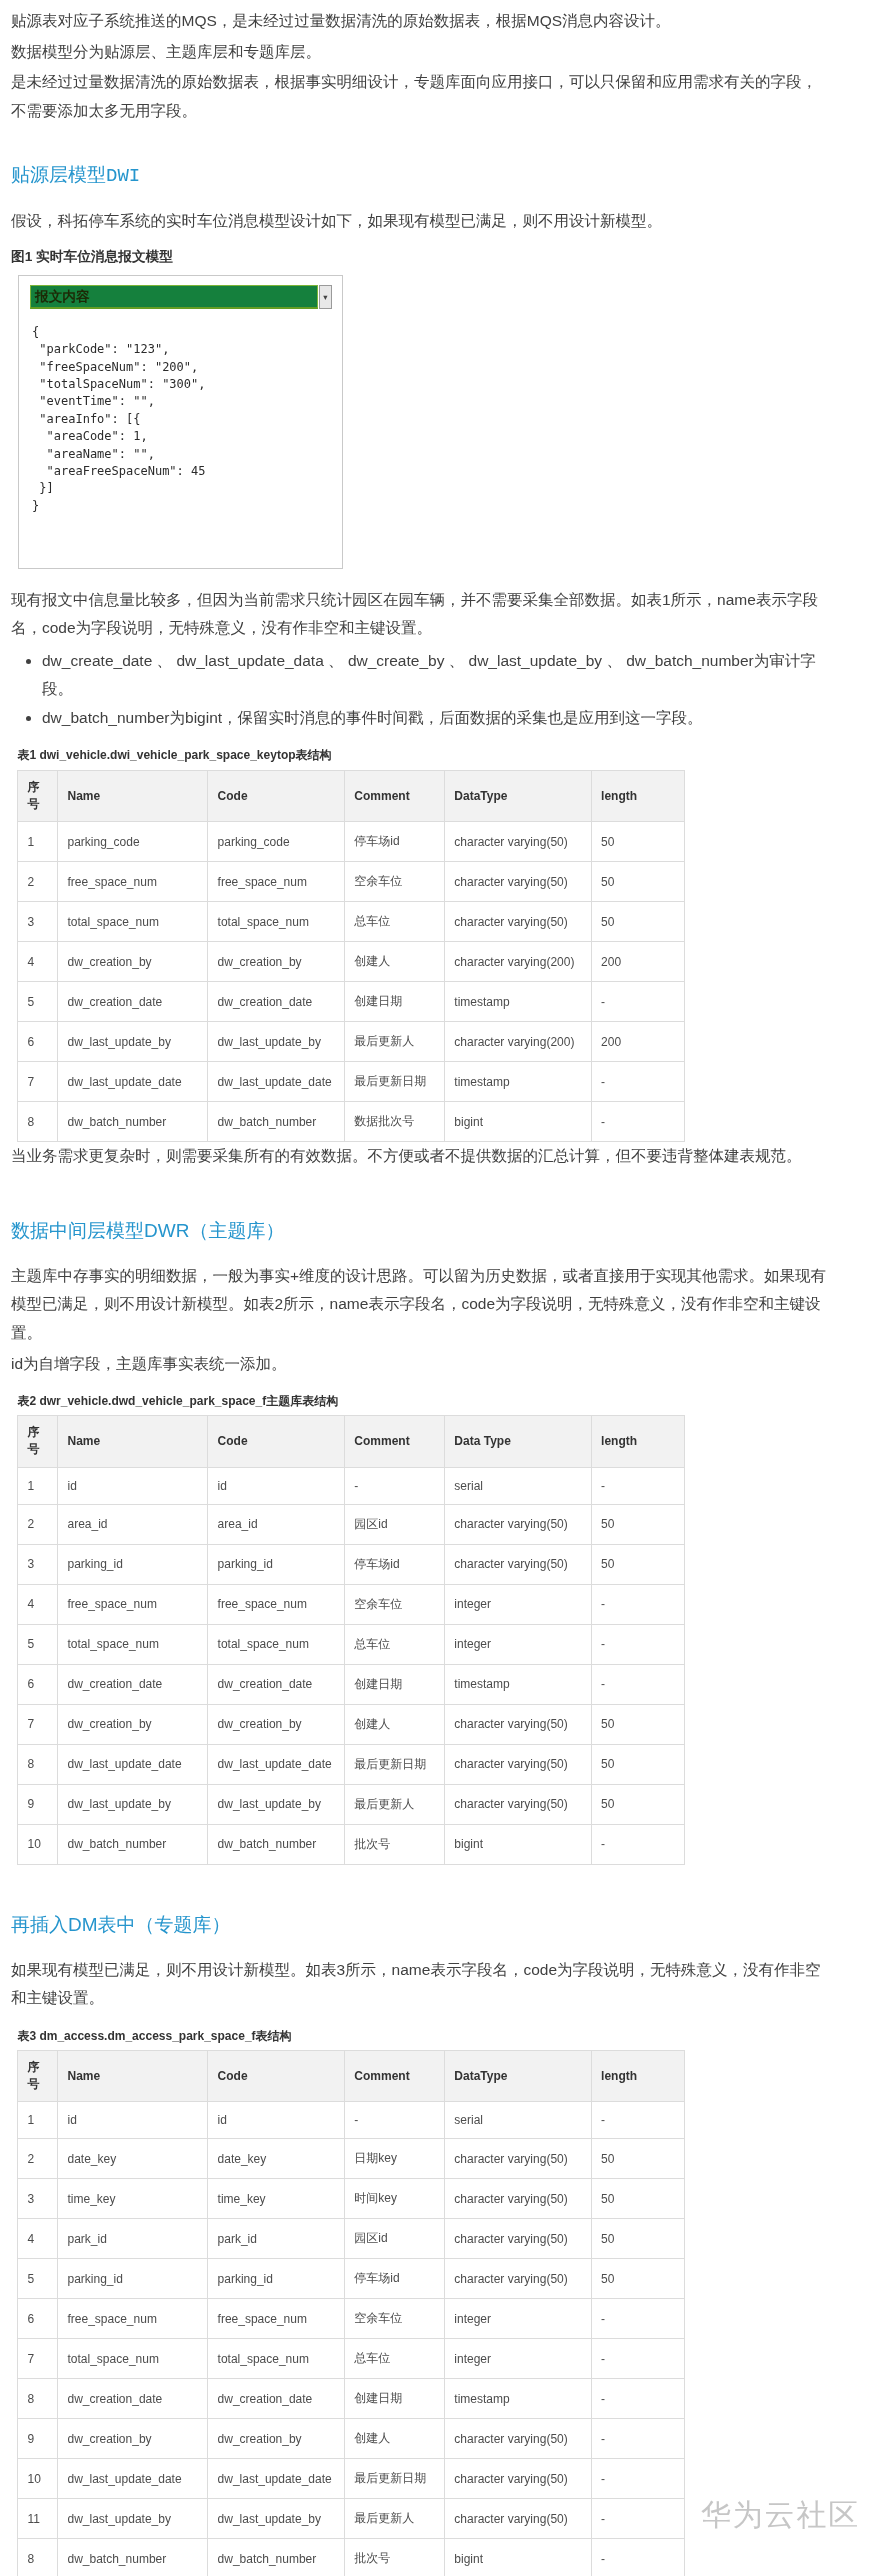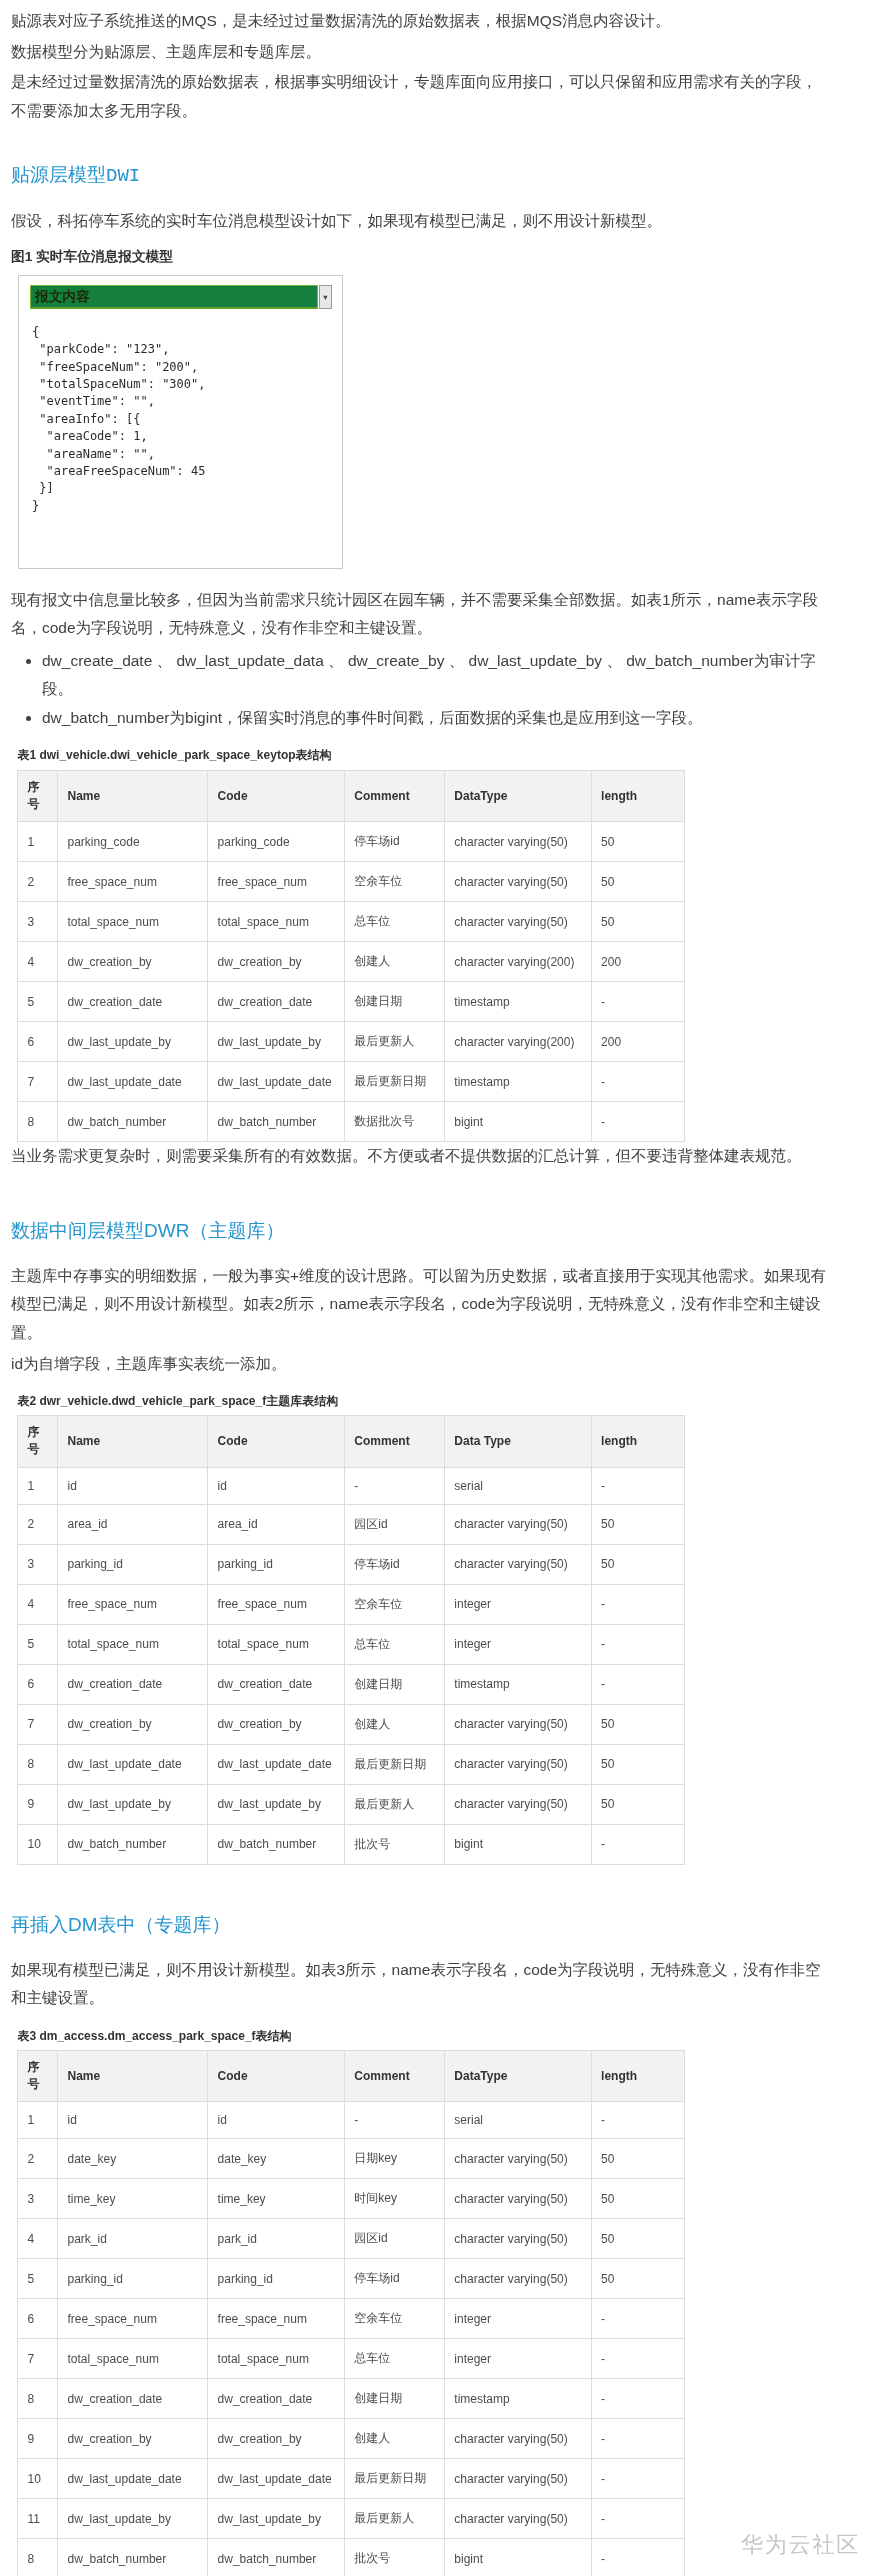--- a/index.html
+++ b/index.html
@@ -56,22 +56,22 @@
   table.schema th:nth-child(1), table.schema td:nth-child(1) { width: 6%; }
   table.schema th:nth-child(2), table.schema td:nth-child(2) { width: 22.5%; }
   table.schema th:nth-child(3), table.schema td:nth-child(3) { width: 20.5%; }
   table.schema th:nth-child(4), table.schema td:nth-child(4) { width: 15%; }
   table.schema th:nth-child(5), table.schema td:nth-child(5) { width: 22%; }
   table.schema th:nth-child(6), table.schema td:nth-child(6) { width: 14%; }
 
   .after-table { margin-top: 20px; }
 
   .watermark {
-    position: absolute; right: 11px; bottom: 16px;
-    font-size: 22px; color: #c6c6c6; letter-spacing: 1.8px; margin-top: 40px;
+    position: absolute; right: 11px; bottom: 40px;
+    font-size: 30px; color: #c6c6c6; letter-spacing: 1.8px; margin-top: 40px;
   }
 </style>
 </head>
 <body>
 
 <div class="doc">
 
   <p class="body-text">贴源表对应子系统推送的MQS，是未经过过量数据清洗的原始数据表，根据MQS消息内容设计。</p>
   <p class="body-text">数据模型分为贴源层、主题库层和专题库层。</p>
   <p class="body-text">是未经过过量数据清洗的原始数据表，根据事实明细设计，专题库面向应用接口，可以只保留和应用需求有关的字段，不需要添加太多无用字段。</p>

